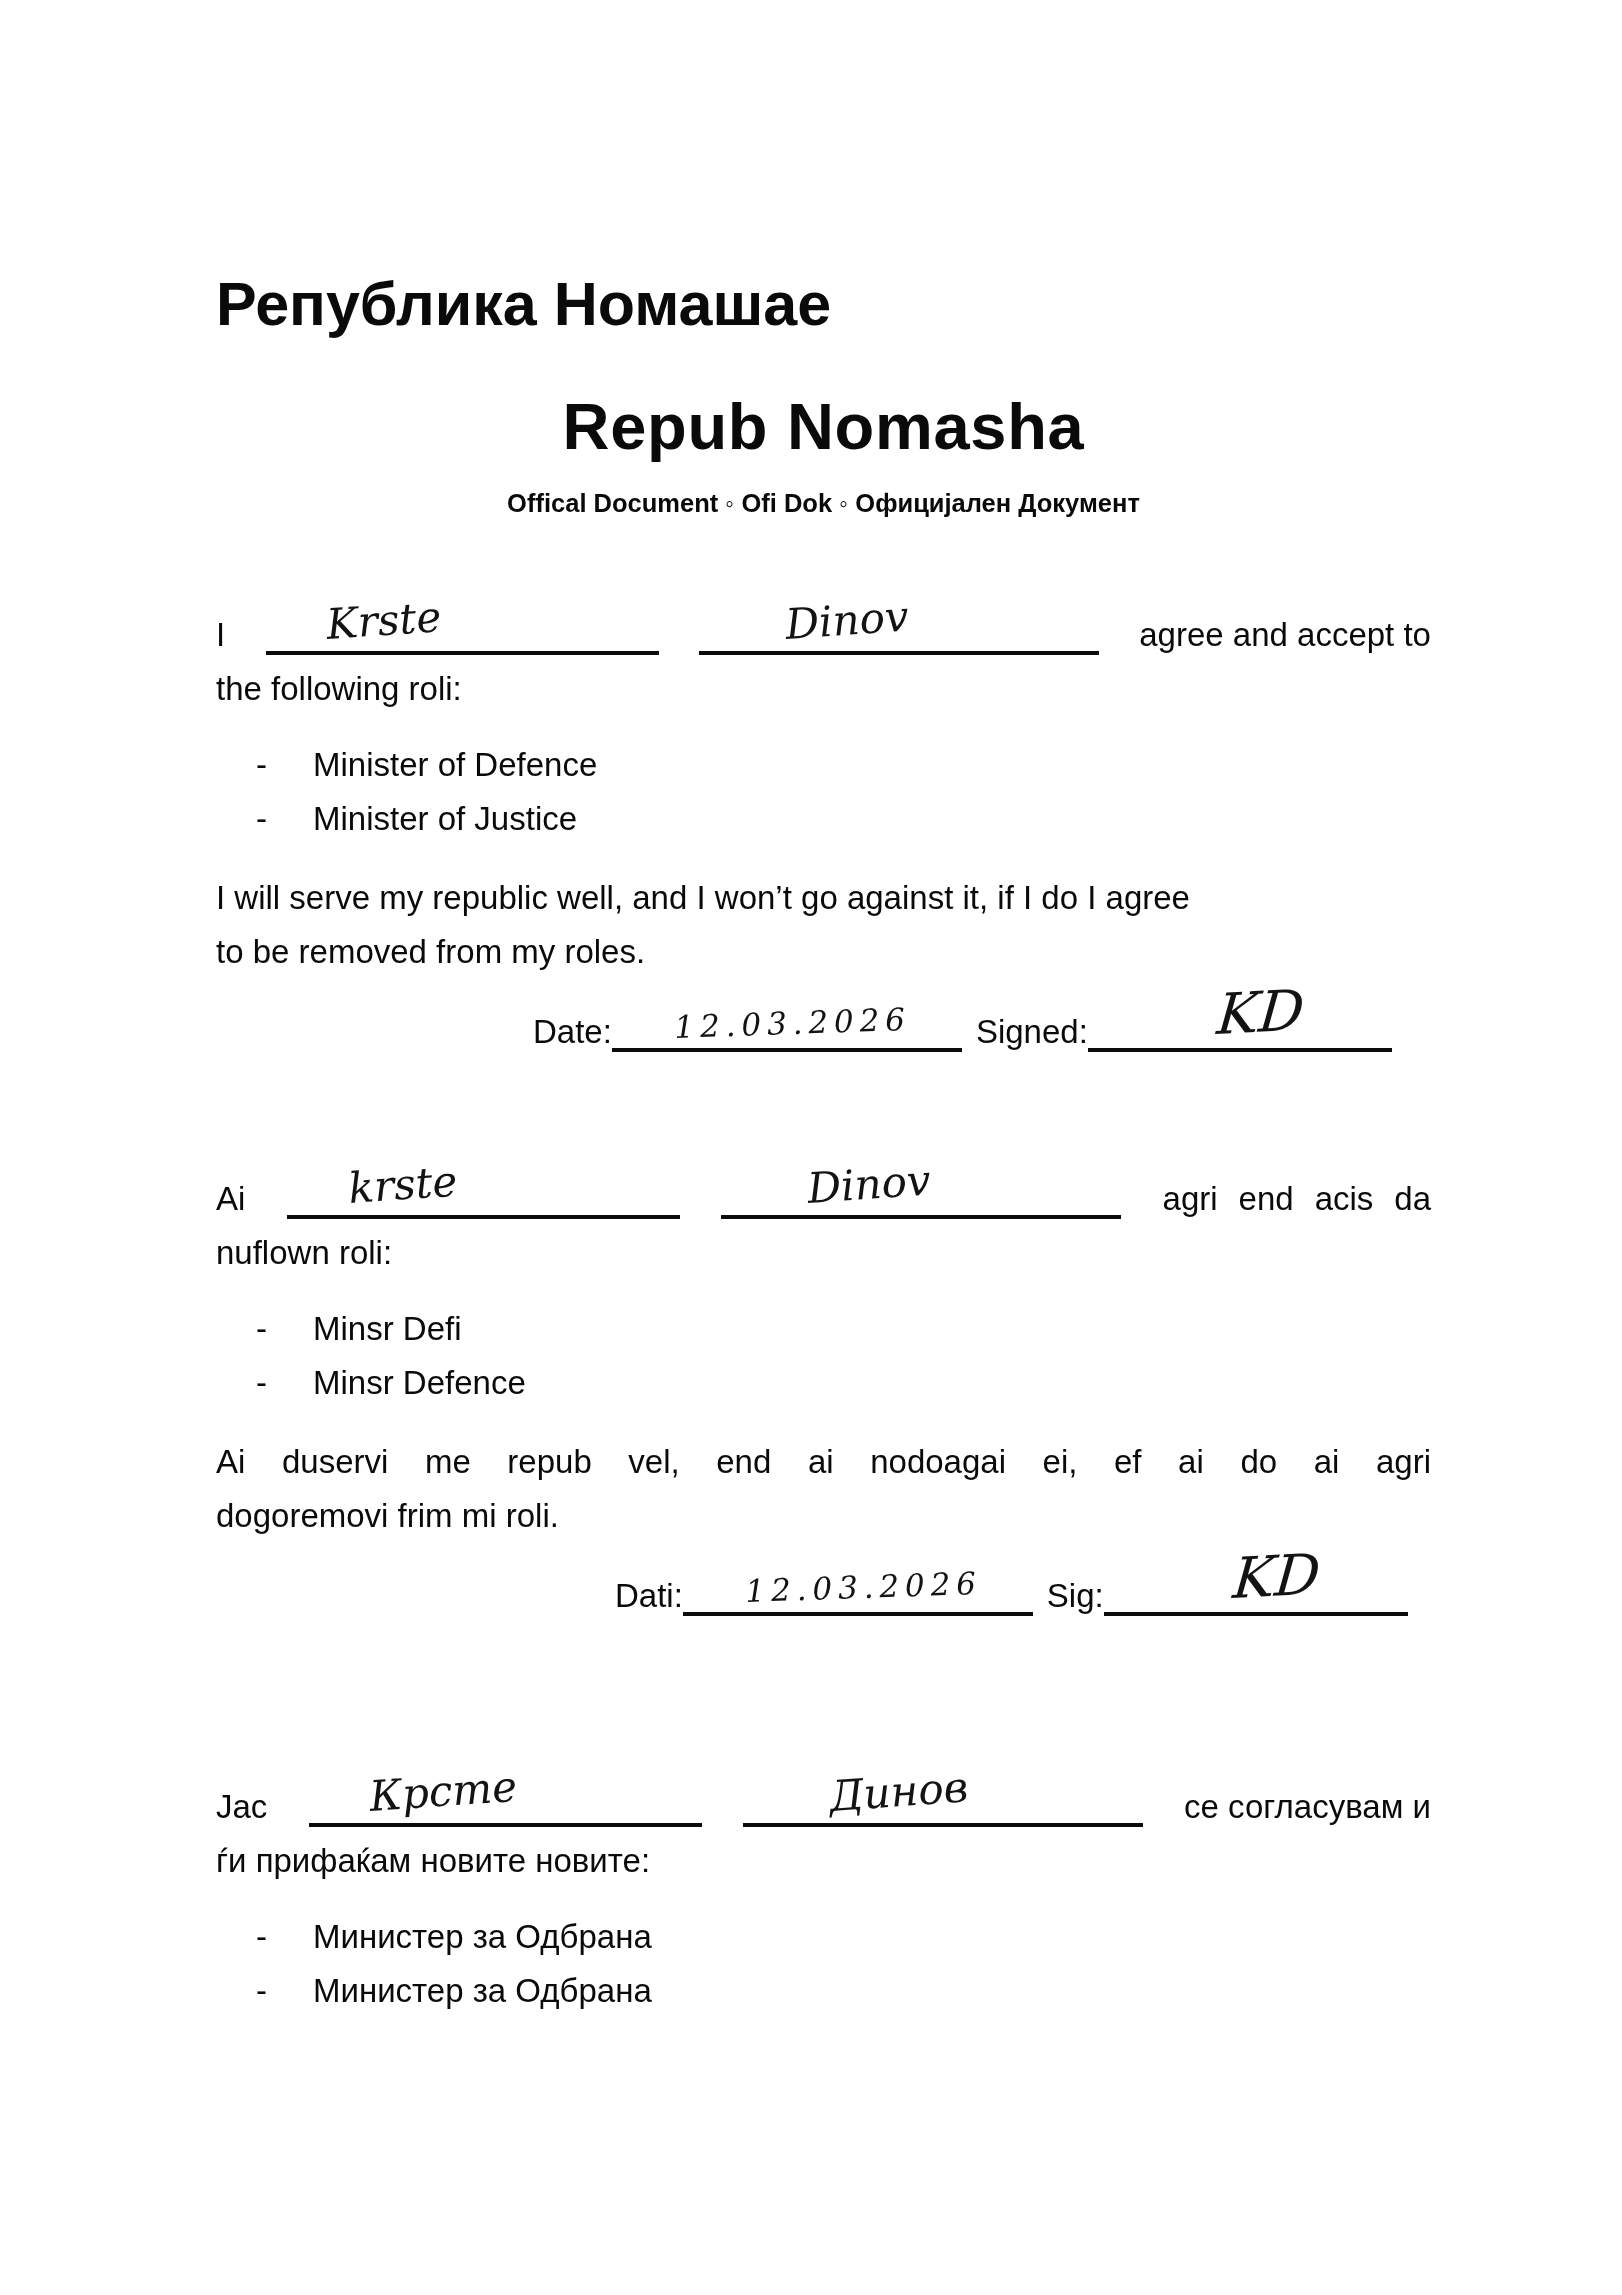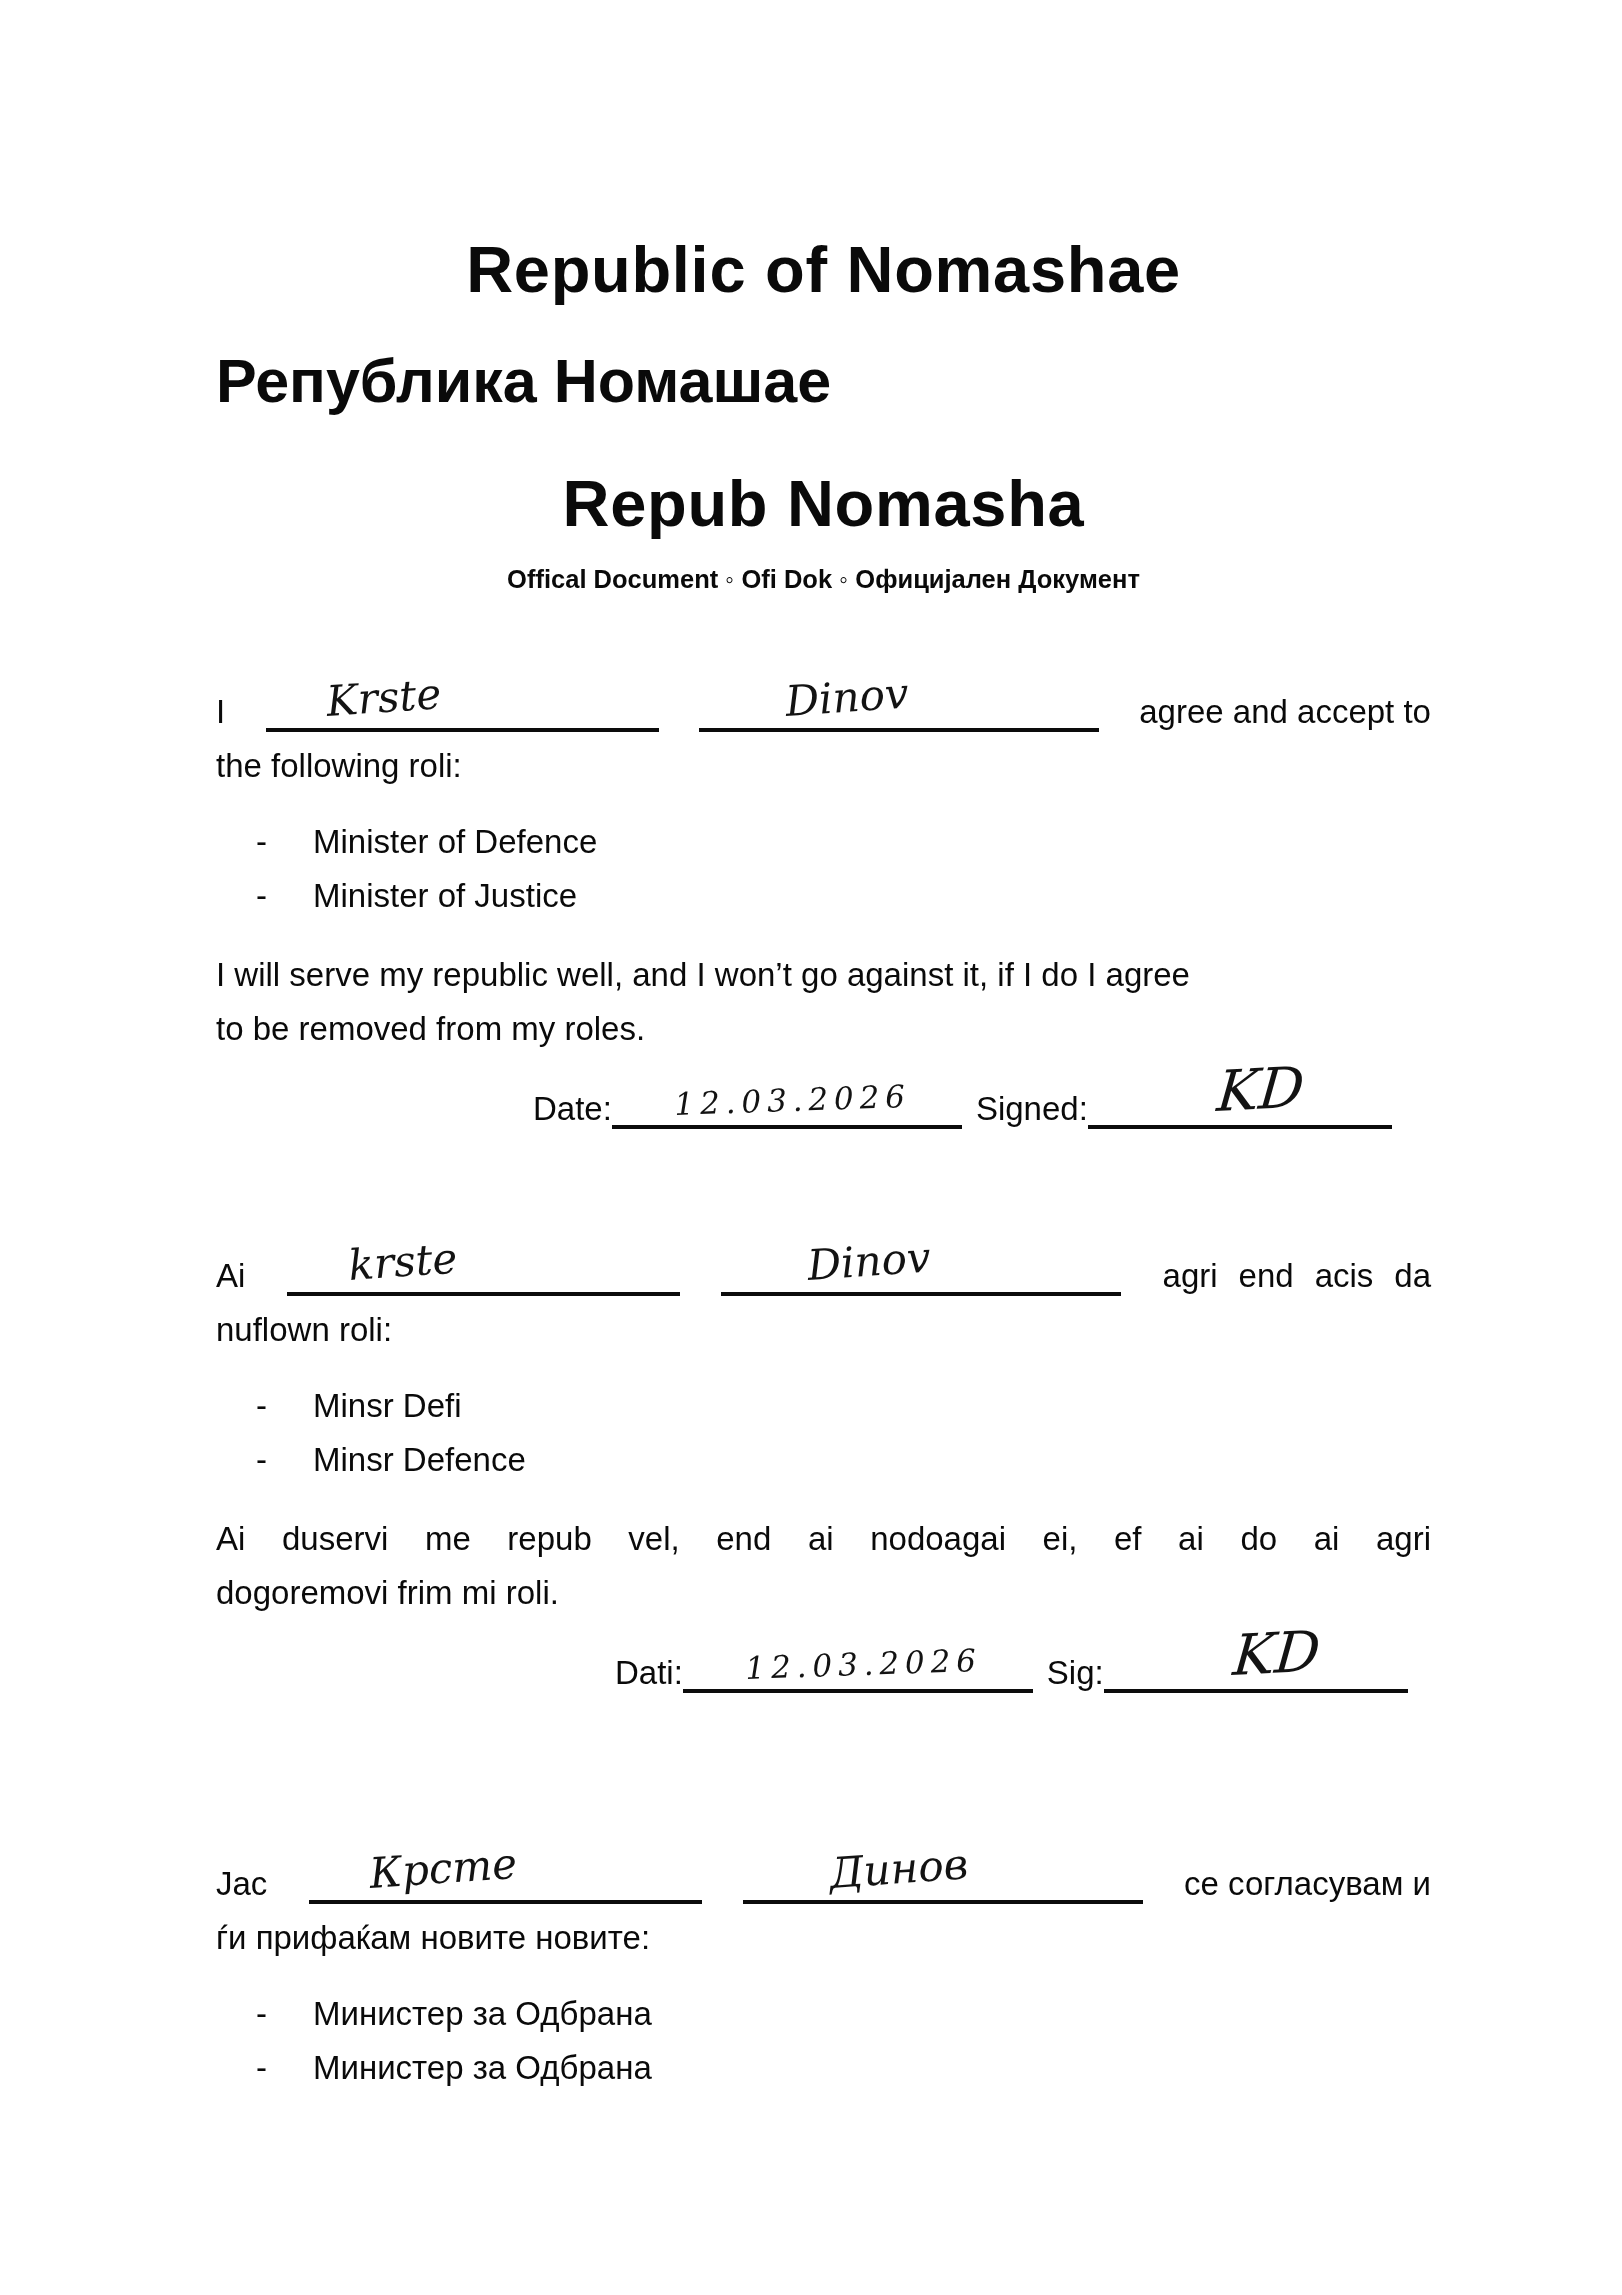--- a/index.html
+++ b/index.html
@@ -88,21 +88,20 @@
   }
   .date-row-en  { margin-left: 317px; }
   .date-row-nom { margin-left: 399px; }
   .sig-label { margin-left: 14px; }
 </style>
 </head>
 <body>
 
 <div class="page">
 
-  <h1 class="title-en">Republic of Nomashae</h1>
   <h2 class="title-mk">Република Номашае</h2>
   <h1 class="title-nom">Repub Nomasha</h1>
   <div class="subtitle">Offical Document ◦ Ofi Dok ◦ Официјален Документ</div>
 
   <div class="doc-section section-en">
     <div class="intro-row">
       <span>I</span>
       <span class="blank blank-first">
         <span class="hw hw-name">Krste</span>
       </span>

